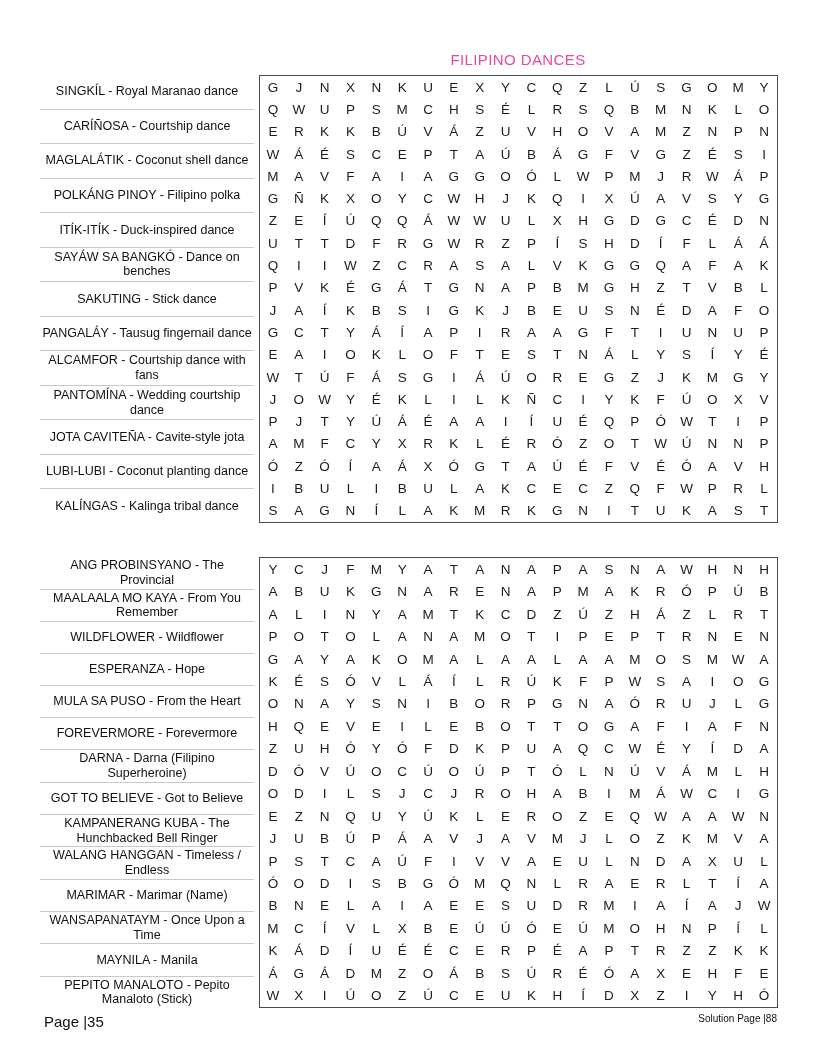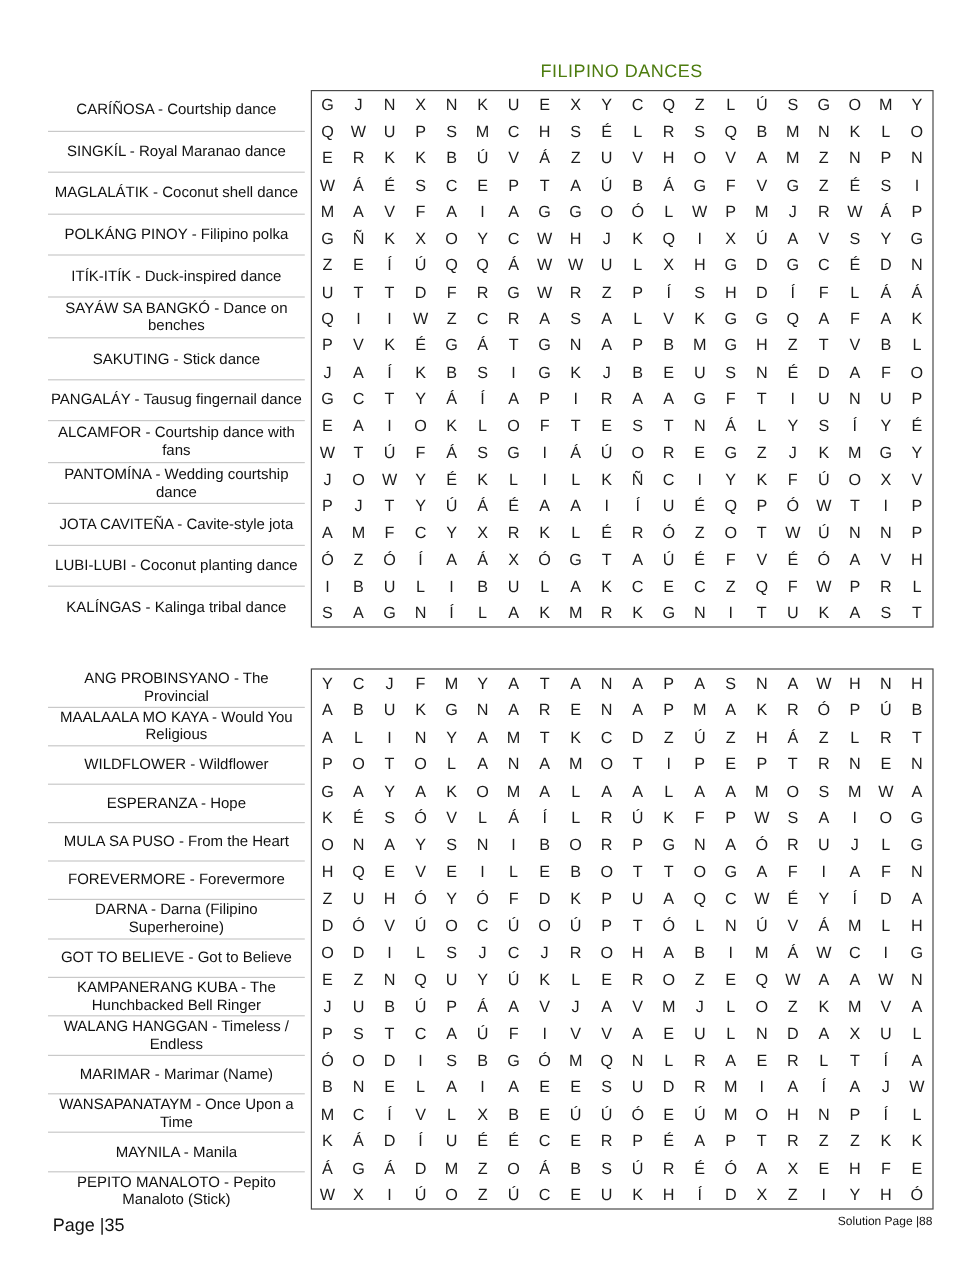--- a/index.html
+++ b/index.html
@@ -11,21 +11,21 @@
     font-family:"Liberation Sans", sans-serif;
     color:#000;
     overflow:hidden;
   }
   .puzzle-title {
     position:absolute;
     width:518px; left:259px;
     text-align:center;
     font-size:15px;
     letter-spacing:0.4px;
-    color:#4d7c0f;
+    color:#ec4899;
   }
   #title1 { top:51px; }
   #title2 { top:533px; }
 
   .word-list {
     position:absolute;
     left:40px; width:214px;
     display:flex; flex-direction:column;
   }
   #list1 { top:75px; height:448px; }
@@ -64,22 +64,22 @@
   .footer-right { position:absolute; right:39px; top:1013px; font-size:10px; color:#111; }
 </style>
 </head>
 <body>
 
 <div class="page">
 
   <div class="puzzle-title" id="title1">FILIPINO DANCES</div>
 
   <div class="word-list" id="list1">
+      <div class="word-item">SINGKÍL - Royal Maranao dance</div>
       <div class="word-item">CARÍÑOSA - Courtship dance</div>
-      <div class="word-item">SINGKÍL - Royal Maranao dance</div>
       <div class="word-item">MAGLALÁTIK - Coconut shell dance</div>
       <div class="word-item">POLKÁNG PINOY - Filipino polka</div>
       <div class="word-item">ITÍK-ITÍK - Duck-inspired dance</div>
       <div class="word-item">SAYÁW SA BANGKÓ - Dance on benches</div>
       <div class="word-item">SAKUTING - Stick dance</div>
       <div class="word-item">PANGALÁY - Tausug fingernail dance</div>
       <div class="word-item">ALCAMFOR - Courtship dance with fans</div>
       <div class="word-item">PANTOMÍNA - Wedding courtship dance</div>
       <div class="word-item">JOTA CAVITEÑA - Cavite-style jota</div>
       <div class="word-item">LUBI-LUBI - Coconut planting dance</div>
@@ -485,21 +485,21 @@
       <div class="cell">U</div>
       <div class="cell">K</div>
       <div class="cell">A</div>
       <div class="cell">S</div>
       <div class="cell">T</div>
     </div>
 
 
   <div class="word-list" id="list2">
       <div class="word-item">ANG PROBINSYANO - The Provincial</div>
-      <div class="word-item">MAALAALA MO KAYA - Would You Religious</div>
+      <div class="word-item">MAALAALA MO KAYA - From You Remember</div>
       <div class="word-item">WILDFLOWER - Wildflower</div>
       <div class="word-item">ESPERANZA - Hope</div>
       <div class="word-item">MULA SA PUSO - From the Heart</div>
       <div class="word-item">FOREVERMORE - Forevermore</div>
       <div class="word-item">DARNA - Darna (Filipino Superheroine)</div>
       <div class="word-item">GOT TO BELIEVE - Got to Believe</div>
       <div class="word-item">KAMPANERANG KUBA - The Hunchbacked Bell Ringer</div>
       <div class="word-item">WALANG HANGGAN - Timeless / Endless</div>
       <div class="word-item">MARIMAR - Marimar (Name)</div>
       <div class="word-item">WANSAPANATAYM - Once Upon a Time</div>

